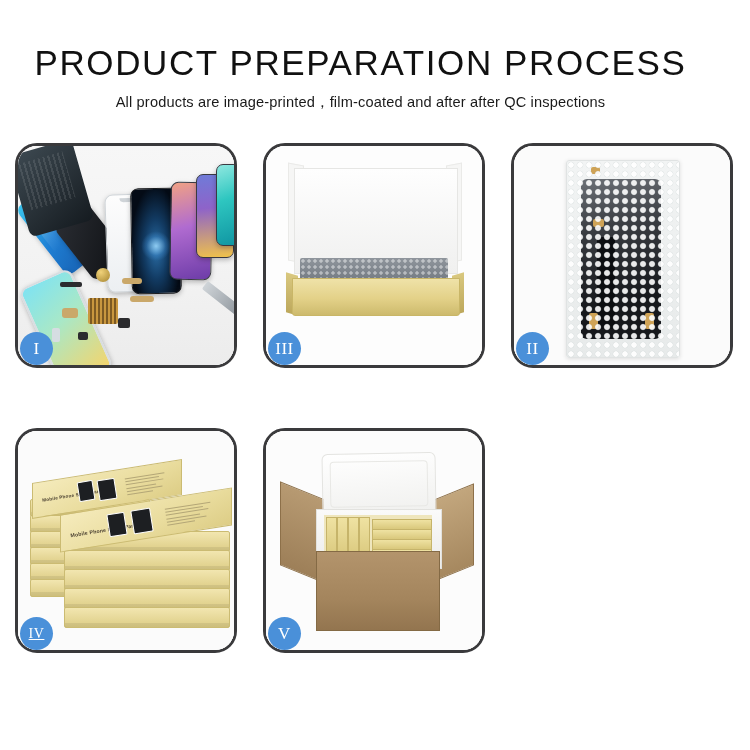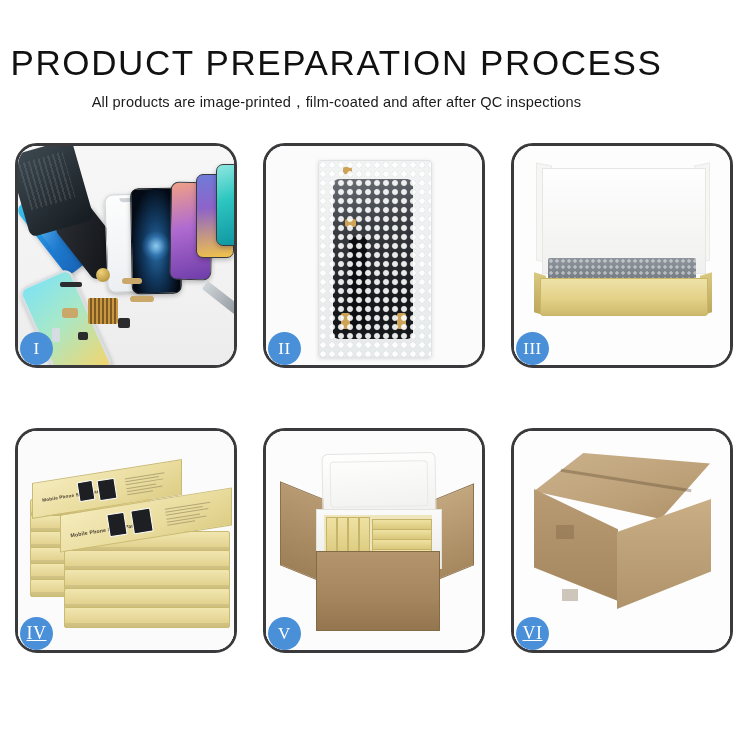--- a/index.html
+++ b/index.html
@@ -6,21 +6,21 @@
   body{
     width:750px;height:750px;
     background:#ffffff;
     font-family:"Liberation Sans", sans-serif;
     overflow:hidden;
     position:relative;
   }
   .page{width:750px;height:750px;position:relative;}
 
   
-  .header{position:absolute;left:0;top:0;width:673px;text-align:center;}
+  .header{position:absolute;left:0;top:0;width:673px;text-align:center;padding-left:24px;}
   .title{
     font-size:35px;letter-spacing:1.6px;font-weight:400;
     color:#111111;margin-top:45px;line-height:1.05;
     font-family:"Liberation Sans", sans-serif;
   }
   .subtitle{
     font-size:14.6px;color:#1a1a1a;margin-top:11px;letter-spacing:.15px;
   }
 
   
@@ -48,21 +48,21 @@
   .badge{
     position:absolute;left:2px;bottom:0px;
     width:33px;height:33px;border-radius:50%;
     background:#4a90d9;
     color:#ffffff;
     display:flex;align-items:center;justify-content:center;
     font-family:"Liberation Serif", serif;
     font-size:17px;letter-spacing:.5px;
     z-index:5;
   }
-  .badge.wide{font-size:18px;text-decoration:underline;}
+  .badge.wide{font-size:14px;text-decoration:underline;}
 
   
   .p1bg{position:absolute;inset:0;background:
     linear-gradient(180deg,#f7f7f7 0%,#f2f2f2 60%,#ececec 100%);}
   .phone{position:absolute;border-radius:7px;box-shadow:0 2px 5px rgba(0,0,0,.25);}
   .ph-a{ 
     width:52px;height:86px;left:18px;top:38px;
     background:linear-gradient(150deg,#39c6ef 0%,#1f7fd4 45%,#1558a8 100%);
     transform:rotate(-38deg);border-radius:8px;
   }
@@ -255,45 +255,45 @@
         <div class="chip dark" style="left:60px;top:186px;width:10px;height:8px;"></div>
         <div class="chip flex" style="left:112px;top:150px;width:24px;height:6px;"></div>
         <div class="chip" style="left:34px;top:182px;width:8px;height:14px;background:#d6dde2;border-radius:2px;"></div>
         <div class="tweezer"></div>
       </div>
       <div class="badge">I</div>
     </div>
 
     <div class="panel">
       <div class="panel-inner">
+        <div class="p3bg"></div>
+        <div class="ob-flapL"></div>
+        <div class="ob-flapR"></div>
+        <div class="ob-backwall"></div>
+        <div class="ob-foam"></div>
+        <div class="ob-sideL"></div>
+        <div class="ob-sideR"></div>
+        <div class="ob-front"></div>
+      </div>
+      <div class="badge">III</div>
+    </div>
+
+    <div class="panel">
+      <div class="panel-inner">
         <div class="p2bg"></div>
         <div class="bubblebag">
           <div class="screenpart"></div>
           <div class="tab-gold" style="left:24px;top:6px;width:9px;height:7px;"></div>
           <div class="tab-gold" style="left:26px;top:58px;width:11px;height:8px;"></div>
           <div class="tab-gold" style="left:22px;top:152px;width:9px;height:16px;"></div>
           <div class="tab-gold" style="left:78px;top:152px;width:9px;height:16px;"></div>
           <div class="bubbles"></div>
         </div>
       </div>
       <div class="badge">II</div>
-    </div>
-
-    <div class="panel">
-      <div class="panel-inner">
-        <div class="p3bg"></div>
-        <div class="ob-flapL"></div>
-        <div class="ob-flapR"></div>
-        <div class="ob-backwall"></div>
-        <div class="ob-foam"></div>
-        <div class="ob-sideL"></div>
-        <div class="ob-sideR"></div>
-        <div class="ob-front"></div>
-      </div>
-      <div class="badge">III</div>
     </div>
 
     <div class="panel">
       <div class="panel-inner">
         <div class="p4bg"></div>
         <div class="stack">
 
           <div class="sbox" style="left:0px;top:42px;width:118px;height:16px;">
               <span class="edge"></span>
             </div>
@@ -375,27 +375,15 @@
           <b style="left:48px;top:4px;width:58px;height:9px;"></b>
           <b style="left:48px;top:14px;width:58px;height:9px;"></b>
           <b style="left:48px;top:24px;width:58px;height:9px;"></b>
           <b style="left:48px;top:34px;width:58px;height:8px;"></b>
         </div>
         <div class="c5-front"></div>
       </div>
       <div class="badge">V</div>
     </div>
 
-    <div class="panel">
-      <div class="panel-inner">
-        <div class="p6bg"></div>
-        <div class="c6-topface"></div>
-        <div class="c6-seam"></div>
-        <div class="c6-left"></div>
-        <div class="c6-right"></div>
-        <div class="c6-tape" style="left:42px;top:94px;width:18px;height:14px;"></div>
-        <div class="c6-tape" style="left:48px;top:158px;width:16px;height:12px;"></div>
-      </div>
-      <div class="badge wide">VI</div>
-    </div>
 
   </div>
 </div>
 
 </body></html>

